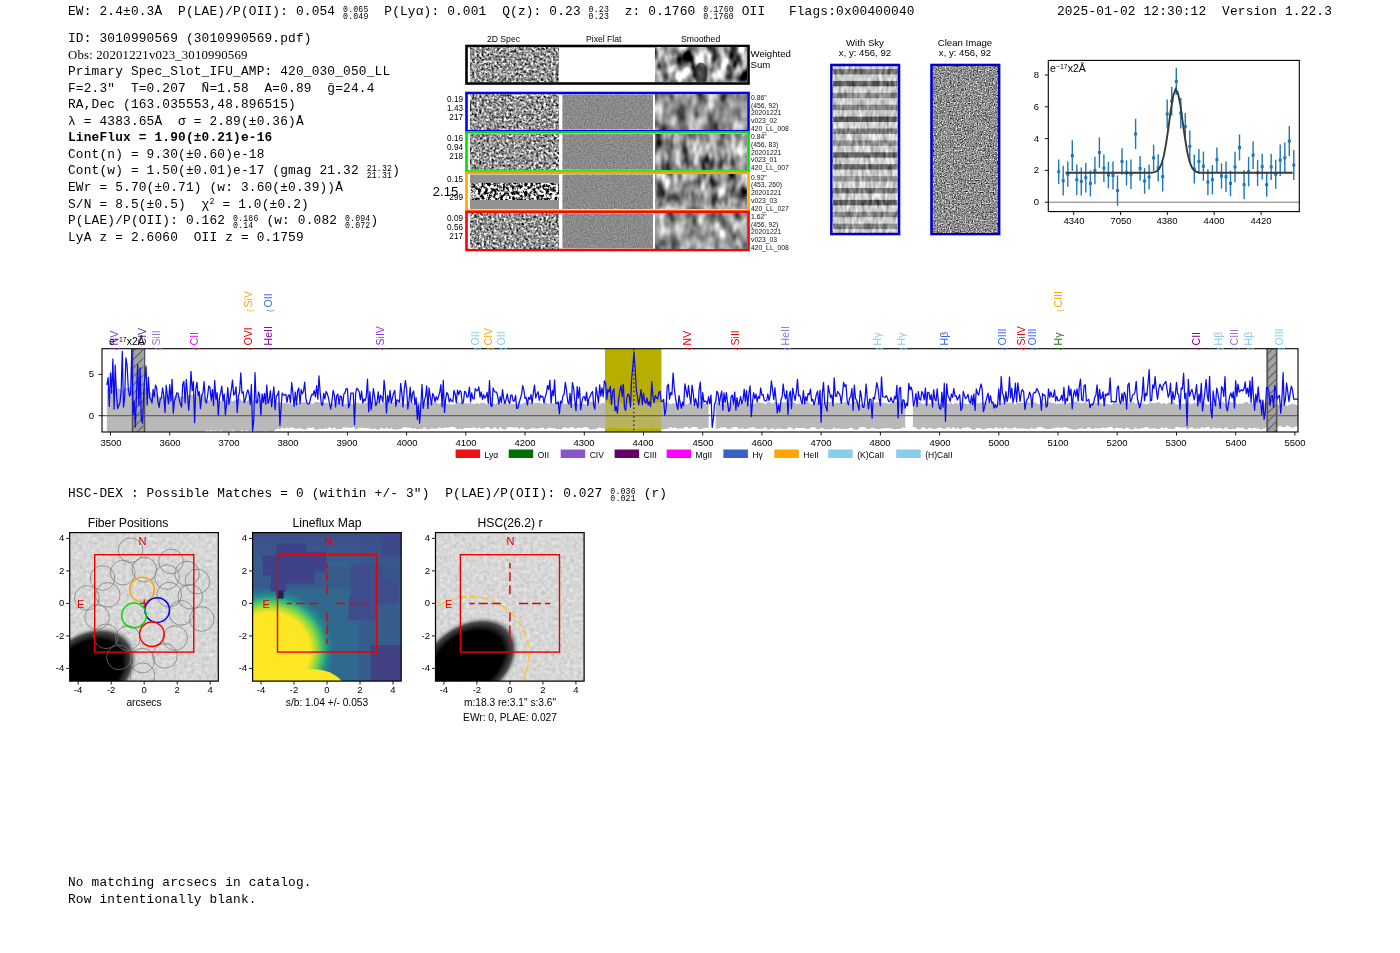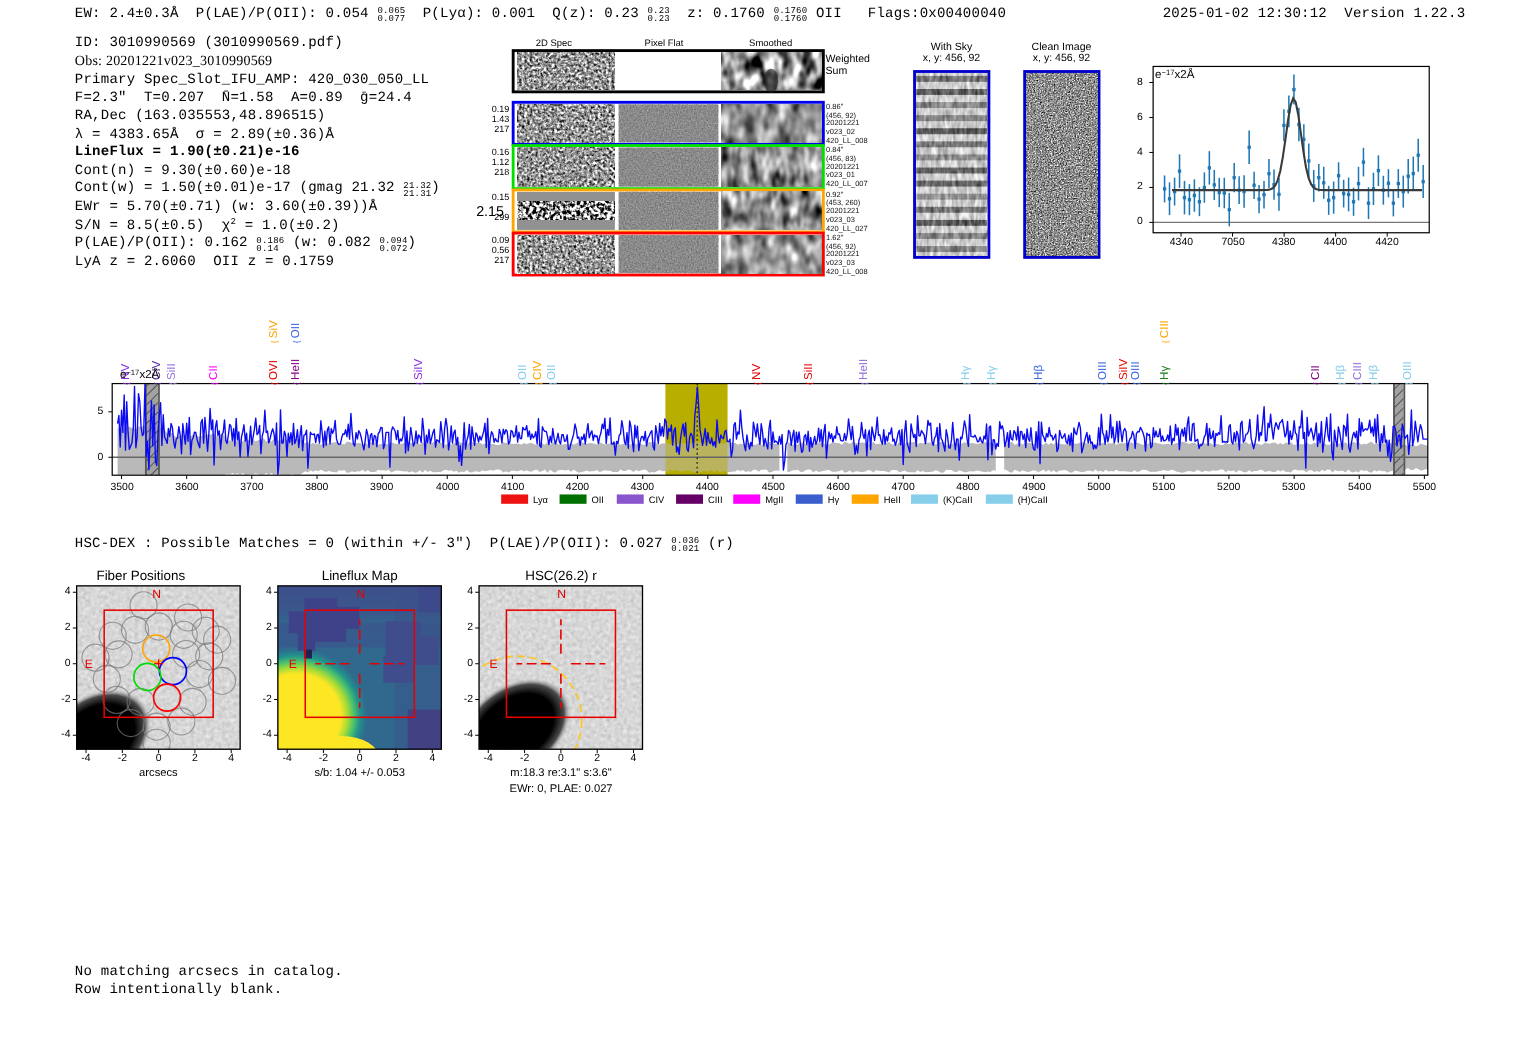--- a/index.html
+++ b/index.html
@@ -459,21 +459,21 @@
 <line x1="509.9" y1="681.1" x2="509.9" y2="684.6" stroke="#000" stroke-width="0.9"></line>
 <line x1="542.9" y1="681.1" x2="542.9" y2="684.6" stroke="#000" stroke-width="0.9"></line>
 <line x1="575.9" y1="681.1" x2="575.9" y2="684.6" stroke="#000" stroke-width="0.9"></line>
 <line x1="432.0" y1="538.4" x2="435.5" y2="538.4" stroke="#000" stroke-width="0.9"></line>
 <line x1="432.0" y1="570.9" x2="435.5" y2="570.9" stroke="#000" stroke-width="0.9"></line>
 <line x1="432.0" y1="603.4" x2="435.5" y2="603.4" stroke="#000" stroke-width="0.9"></line>
 <line x1="432.0" y1="635.9" x2="435.5" y2="635.9" stroke="#000" stroke-width="0.9"></line>
 <line x1="432.0" y1="668.4" x2="435.5" y2="668.4" stroke="#000" stroke-width="0.9"></line>
 </svg>
 
-<div class="mono" style="left:68px;top:4px;">EW: 2.4±0.3Å  P(LAE)/P(OII): 0.054 <span class="st"><span>0.065</span><span>0.077</span></span>  P(Lyα): 0.001  Q(z): 0.23 <span class="st"><span>0.23</span><span>0.23</span></span>  z: 0.1760 <span class="st"><span>0.1760</span><span>0.1760</span></span> OII   Flags:0x00400040</div>
+<div class="mono" style="left:68px;top:4px;">EW: 2.4±0.3Å  P(LAE)/P(OII): 0.054 <span class="st"><span>0.065</span><span>0.049</span></span>  P(Lyα): 0.001  Q(z): 0.23 <span class="st"><span>0.23</span><span>0.23</span></span>  z: 0.1760 <span class="st"><span>0.1760</span><span>0.1760</span></span> OII   Flags:0x00400040</div>
 <div class="mono" style="left:1057px;top:4px;">2025-01-02 12:30:12  Version 1.22.3</div>
 <div class="mono" style="left:68px;top:31.0px;">ID: 3010990569 (3010990569.pdf)</div>
 <div class="mono" style="left:68px;top:47.55px;font-family:Liberation Serif, serif;">Obs: 20201221v023_3010990569</div>
 <div class="mono" style="left:68px;top:64.1px;">Primary Spec_Slot_IFU_AMP: 420_030_050_LL</div>
 <div class="mono" style="left:68px;top:80.64999999999999px;">F=2.3"  T=0.207  N̄=1.58  A=0.89  ḡ=24.4</div>
 <div class="mono" style="left:68px;top:97.19999999999999px;">RA,Dec (163.035553,48.896515)</div>
 <div class="mono" style="left:68px;top:113.74999999999999px;">λ = 4383.65Å  σ = 2.89(±0.36)Å</div>
 <div class="mono" style="left:68px;top:130.29999999999998px;font-weight:bold;">LineFlux = 1.90(±0.21)e-16</div>
 <div class="mono" style="left:68px;top:146.85px;">Cont(n) = 9.30(±0.60)e-18</div>
 <div class="mono" style="left:68px;top:163.4px;">Cont(w) = 1.50(±0.01)e-17 (gmag 21.32 <span class="st"><span>21.32</span><span>21.31</span></span>)</div>
@@ -491,21 +491,21 @@
 <div class="sans" style="left:750.5px;top:58.5px;font-size:9.6px">Sum</div>
 <div class="sans" style="left:428px;top:95.0px;font-size:8.2px;width:35px;text-align:right">0.19</div>
 <div class="sans" style="left:428px;top:103.9px;font-size:8.2px;width:35px;text-align:right">1.43</div>
 <div class="sans" style="left:428px;top:112.80000000000001px;font-size:8.2px;width:35px;text-align:right">217</div>
 <div class="sans" style="left:751px;top:94.0px;font-size:6.8px;color:#111">0.86"</div>
 <div class="sans" style="left:751px;top:101.7px;font-size:6.8px;color:#111">(456, 92)</div>
 <div class="sans" style="left:751px;top:109.4px;font-size:6.8px;color:#111">20201221</div>
 <div class="sans" style="left:751px;top:117.10000000000001px;font-size:6.8px;color:#111">v023_02</div>
 <div class="sans" style="left:751px;top:124.80000000000001px;font-size:6.8px;color:#111">420_LL_008</div>
 <div class="sans" style="left:428px;top:134.3px;font-size:8.2px;width:35px;text-align:right">0.16</div>
-<div class="sans" style="left:428px;top:143.20000000000002px;font-size:8.2px;width:35px;text-align:right">1.12</div>
+<div class="sans" style="left:428px;top:143.20000000000002px;font-size:8.2px;width:35px;text-align:right">0.94</div>
 <div class="sans" style="left:428px;top:152.10000000000002px;font-size:8.2px;width:35px;text-align:right">218</div>
 <div class="sans" style="left:751px;top:133.3px;font-size:6.8px;color:#111">0.84"</div>
 <div class="sans" style="left:751px;top:141.0px;font-size:6.8px;color:#111">(456, 83)</div>
 <div class="sans" style="left:751px;top:148.7px;font-size:6.8px;color:#111">20201221</div>
 <div class="sans" style="left:751px;top:156.39999999999998px;font-size:6.8px;color:#111">v023_01</div>
 <div class="sans" style="left:751px;top:164.09999999999997px;font-size:6.8px;color:#111">420_LL_007</div>
 <div class="sans" style="left:428px;top:174.7px;font-size:8.2px;width:35px;text-align:right">0.15</div>
 <div class="sans" style="left:428px;top:183.6px;font-size:13px;width:35px;text-align:center">2.15</div>
 <div class="sans" style="left:428px;top:192.5px;font-size:8.2px;width:35px;text-align:right">299</div>
 <div class="sans" style="left:751px;top:173.7px;font-size:6.8px;color:#111">0.92"</div>

